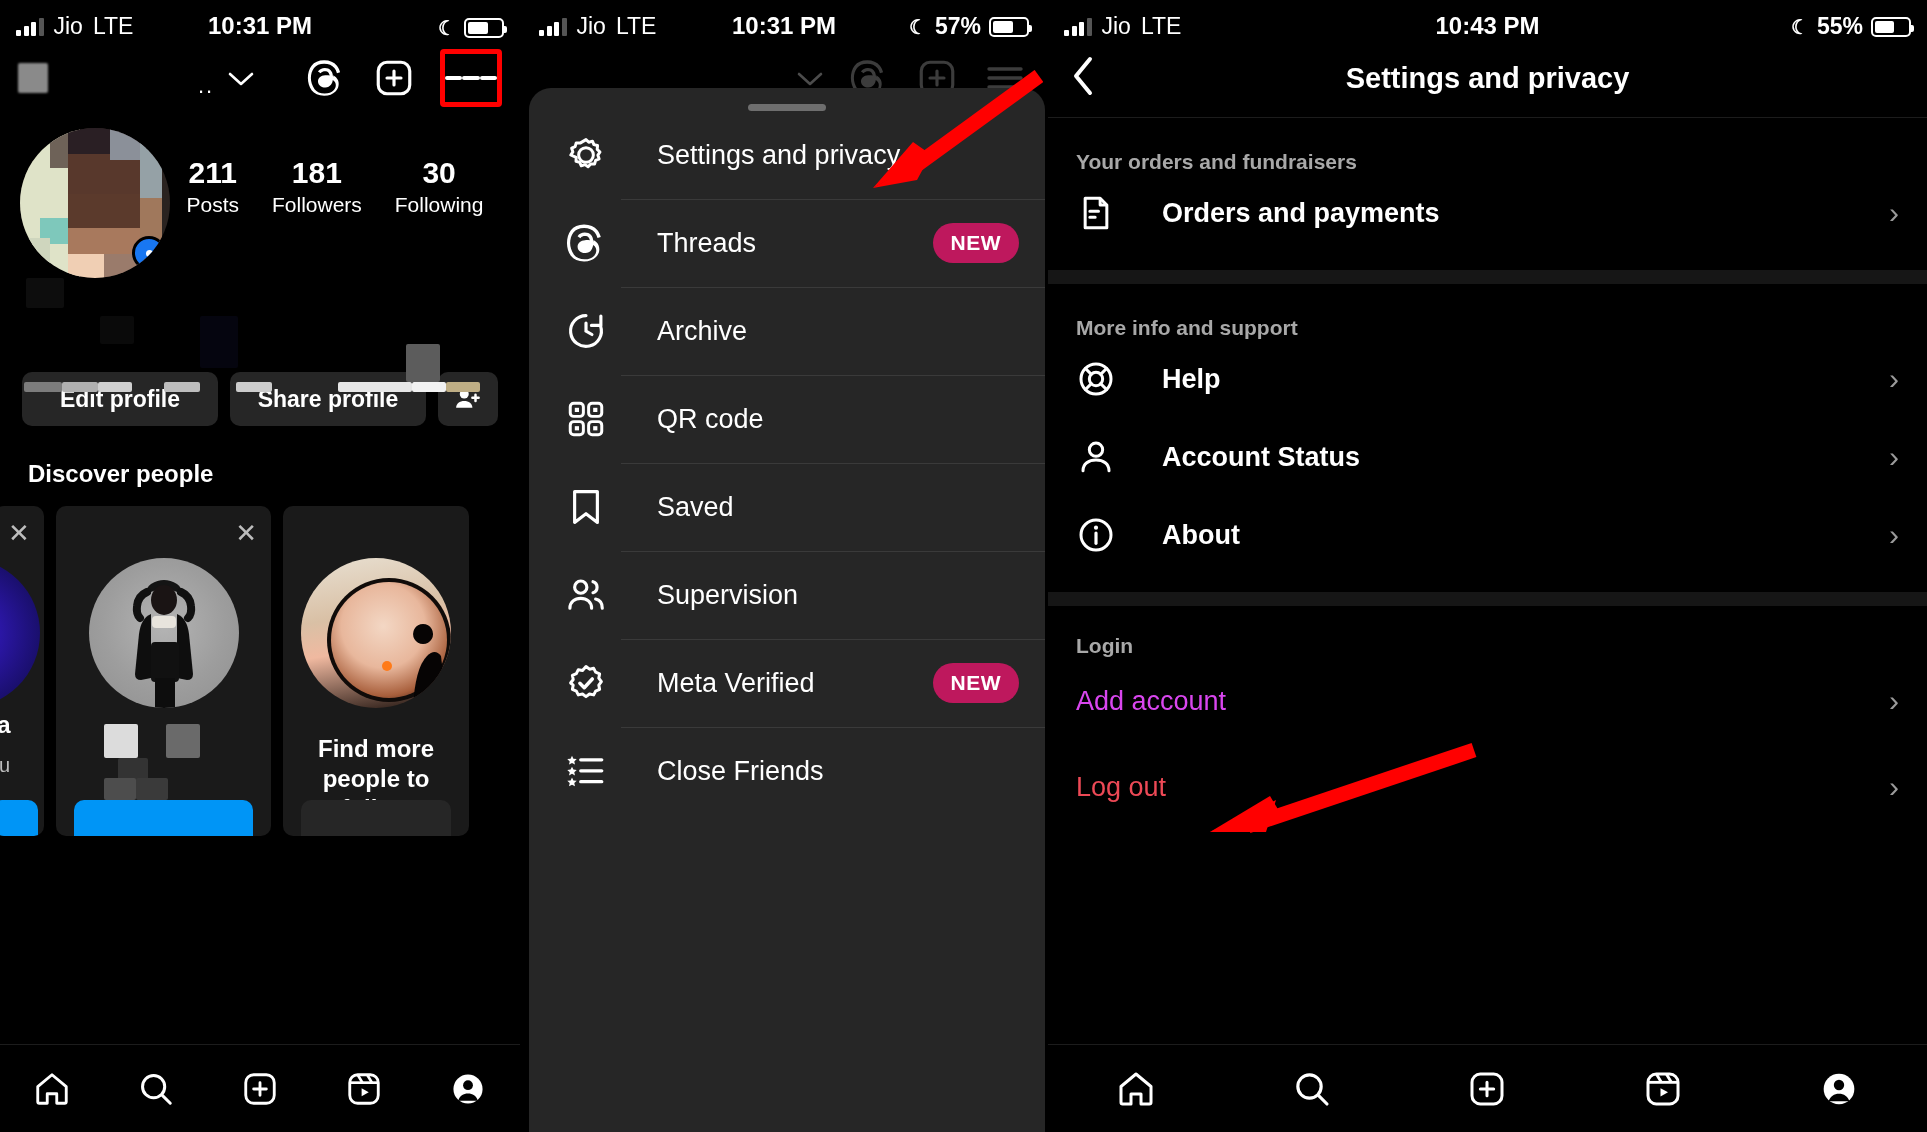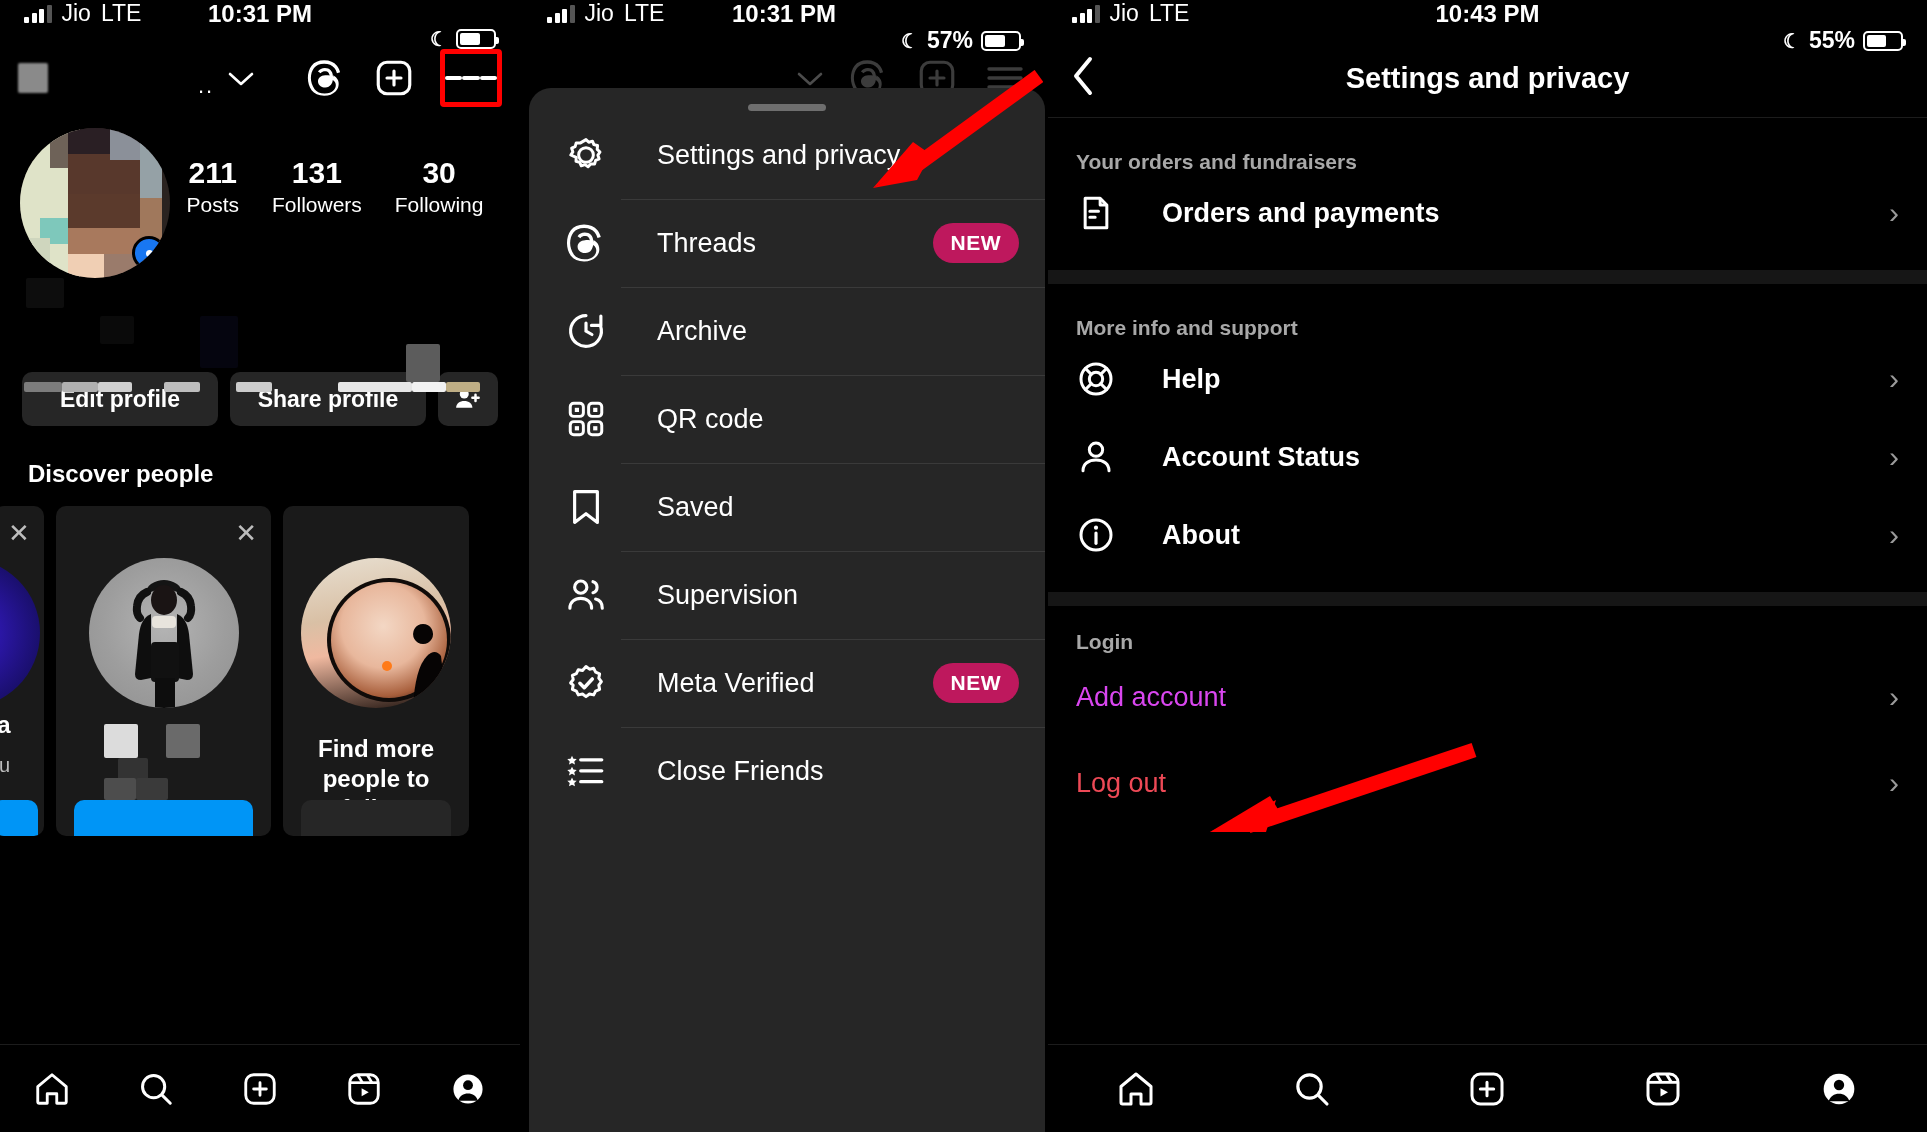--- a/index.html
+++ b/index.html
@@ -13,24 +13,23 @@
 
   
   .panel { position: relative; height: 1132px; background: #000; overflow: hidden; flex: 0 0 auto; }
   .p1 { width: 520px; }
   .gap { width: 3px; background:#000; flex:0 0 auto; height:1132px;}
   .p2 { width: 522px; }
   .p3 { width: 879px; }
 
   
   .statusbar {
-    height: 40px; display: flex; align-items: flex-start;
+    height: 40px; display: flex; align-items: flex-end;
     color: #fff; font-size: 23px; font-weight: 600; position: relative;
-    padding: 0 24px;
-    flex-direction: column;
+    padding: 0 16px;
   }
   .sb-left { display:flex; align-items:center; gap: 10px; }
   .sb-center { position:absolute; left:0; right:0; text-align:center; font-size:24px; font-weight:600; pointer-events:none;}
   .sb-right { margin-left:auto; display:flex; align-items:center; gap:8px; position:relative; z-index:2;}
   .signal { display:flex; align-items:flex-end; gap:2.5px; height:18px; }
   .signal i { width:5px; background:#fff; border-radius:1px; display:block; }
   .signal i:nth-child(1){ height:6px; }
   .signal i:nth-child(2){ height:10px; }
   .signal i:nth-child(3){ height:14px; background:#fff;}
   .signal i:nth-child(4){ height:18px; background:#555;}
@@ -116,21 +115,21 @@
   .backarrow { color:#fff; font-size:40px; font-weight:300; line-height:1;}
   .nav-title { position:absolute; left:0; right:0; text-align:center; color:#fff; font-size:29px; font-weight:700; pointer-events:none;}
   .sec-title { color:#a8a8a8; font-size:21px; font-weight:700; padding:32px 0 0 28px;}
   .srow { height:78px; display:flex; align-items:center; padding:0 28px 0 28px;}
   .sicon { width:48px; color:#fff; display:flex; align-items:center; flex:0 0 auto;}
   .slabel { color:#fff; font-size:27px; font-weight:600; margin-left:38px;}
   .slabel.blue { color:#d946ef; font-weight:400;}
   .slabel.red  { color:#ED4956; font-weight:400;}
   .schev { margin-left:auto; color:#9a9a9a; font-size:30px; font-weight:300;}
   .divider { height:14px; background:#161616; margin-top:18px;}
-  .sec-title.login { padding-top:24px;}
+  .sec-title.login { padding-top:16px;margin-top:12px;}
 
   
   .arrow { position:absolute; pointer-events:none; z-index:60;}
 </style>
 </head>
 <body>
 
 <div class="stage">
 
   <div class="panel p1">
@@ -202,21 +201,21 @@
         <span class="avatar-badge">
             <i></i>
           </span>
       </div>
       <div class="stats">
         <div class="stat">
           <div class="num">211</div>
           <div class="lbl">Posts</div>
         </div>
         <div class="stat">
-          <div class="num">131</div>
+          <div class="num">181</div>
           <div class="lbl">Followers</div>
         </div>
         <div class="stat">
           <div class="num">30</div>
           <div class="lbl">Following</div>
         </div>
       </div>
     </div>
 
     <div class="bio">

